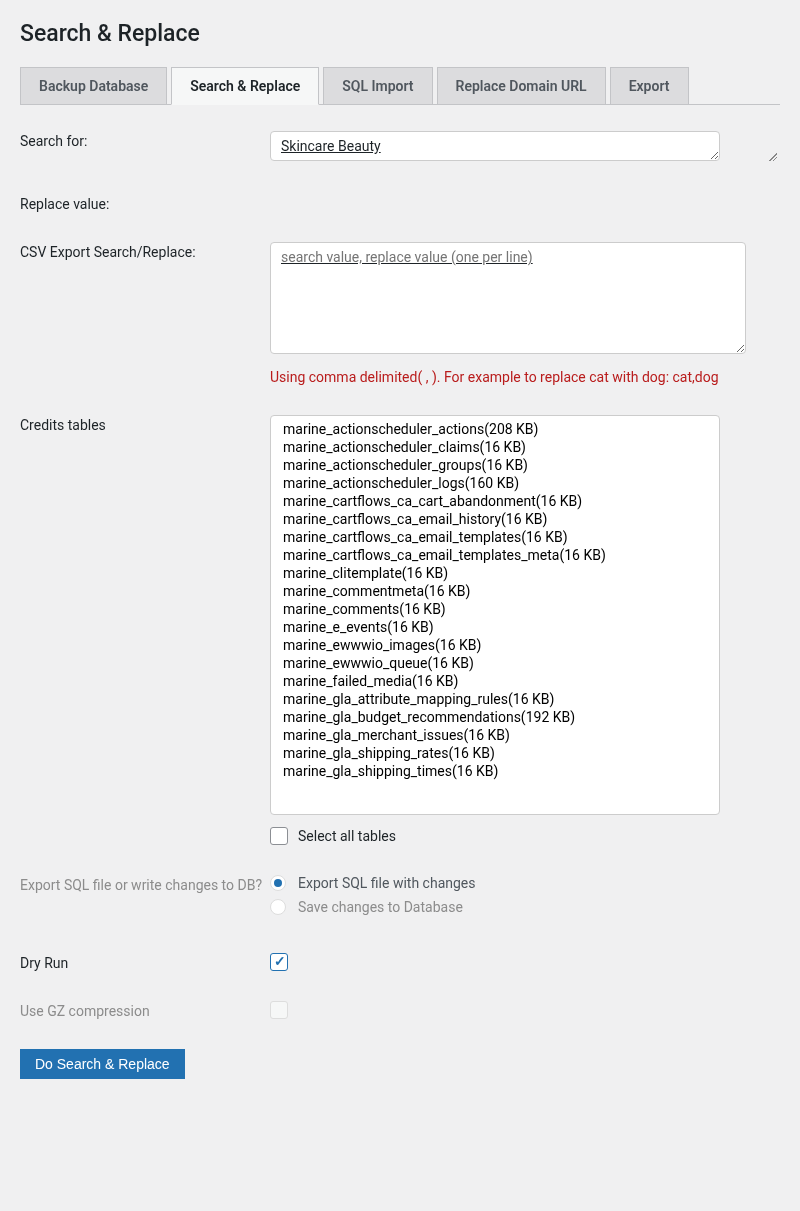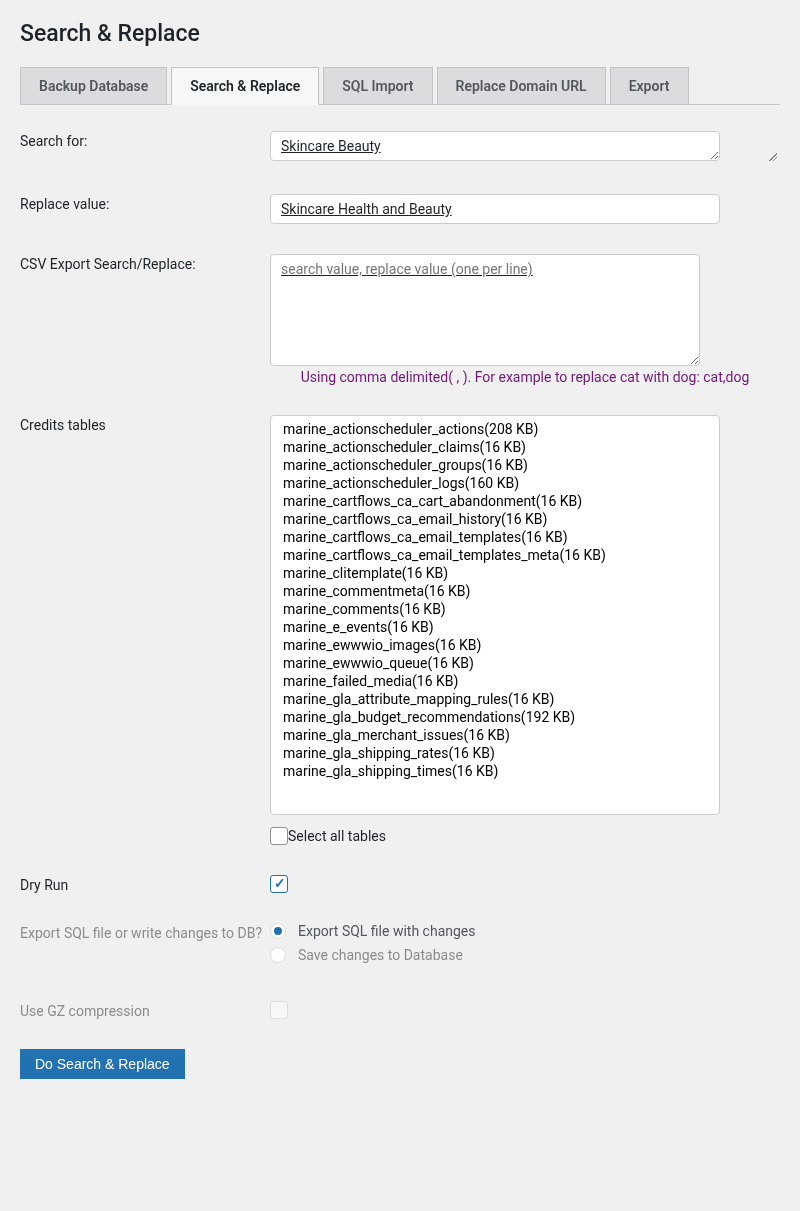--- a/index.html
+++ b/index.html
@@ -62,46 +62,46 @@
   border-radius: 4px;
   background: #fff;
   color: #1d2327;
   font-family: inherit;
   text-decoration: underline;
 }
 textarea {
   resize: both;
   min-height: 30px;
 }
-.textarea-tall { height: 112px; width: 430px; }
+.textarea-tall { height: 112px; width: 476px; }
 .help-text {
-  margin-top: 0;
-  font-size: 14px;
-  color: #701a75;
-  text-align: center;
+  margin-top: 12px;
+  font-size: 14px;
+  color: #b91c1c;
 }
 select[multiple] {
   width: 450px;
   height: 400px;
   border: 1px solid #ccc;
   border-radius: 4px;
   padding: 4px;
   font-size: 14px;
   font-family: inherit;
   overflow-y: scroll;
   background: #fff;
 }
 select[multiple] option {
   padding: 1px 8px;
   font-size: 14px;
 }
 .checkbox-row {
   margin-top: 12px;
   display: flex;
   align-items: center;
+  gap: 10px;
 }
 .checkbox-row input[type=checkbox] {
   width: 18px; height: 18px;
   border-radius: 3px;
   border: 1px solid #8c8f94;
   appearance: none;
   background: #fff;
   position: relative;
 }
 .checkbox-row input[type=checkbox]:checked {
@@ -183,23 +183,20 @@
       <label>Search for:</label>
     </div>
     <div class="field-col resize-handle">
       <textarea rows="1" style="width: 450px; height: 30px;">Skincare Beauty</textarea>
     </div>
   </div>
 
   <div class="form-row">
     <div class="label-col">
       <label>Replace value:</label>
-    </div>
-    <div class="field-col">
-      <input type="text" value="Skincare Health and Beauty" style="">
     </div>
   </div>
 
   <div class="form-row">
     <div class="label-col">
       <label>CSV Export Search/Replace:</label>
     </div>
     <div class="field-col">
       <textarea class="textarea-tall" placeholder="search value, replace value (one per line)" style=""></textarea>
       <p class="help-text">Using comma delimited( , ). For example to replace cat with dog: cat,dog</p>
@@ -234,47 +231,47 @@
           <option>marine_gla_shipping_times(16 KB)</option>
         </select>
       <div class="checkbox-row">
         <input type="checkbox" style="">
         <label>Select all tables</label>
       </div>
     </div>
   </div>
 
   <div class="form-row">
-    <div class="label-col">
-      <label>Dry Run</label>
-    </div>
-    <div class="field-col">
-      <div class="checkbox-row" style="margin-top:0">
-        <input type="checkbox" checked="" style="">
-      </div>
-    </div>
-  </div>
-
-  <div class="form-row">
     <div class="label-col disabled">
       <label>Export SQL file or write changes to DB?</label>
     </div>
     <div class="field-col">
       <div class="radio-row">
         <input type="radio" name="exp" checked="" disabled="" style="">
         <label>Export SQL file with changes</label>
       </div>
       <div class="radio-row disabled">
         <input type="radio" name="exp" disabled="" style="">
         <label>Save changes to Database</label>
       </div>
     </div>
   </div>
 
   <div class="form-row">
+    <div class="label-col">
+      <label>Dry Run</label>
+    </div>
+    <div class="field-col">
+      <div class="checkbox-row" style="margin-top:0">
+        <input type="checkbox" checked="" style="">
+      </div>
+    </div>
+  </div>
+
+  <div class="form-row">
     <div class="label-col disabled">
       <label>Use GZ compression</label>
     </div>
     <div class="field-col">
       <div class="checkbox-row" style="margin-top:0">
         <input type="checkbox" disabled="" style="">
       </div>
     </div>
   </div>
 

